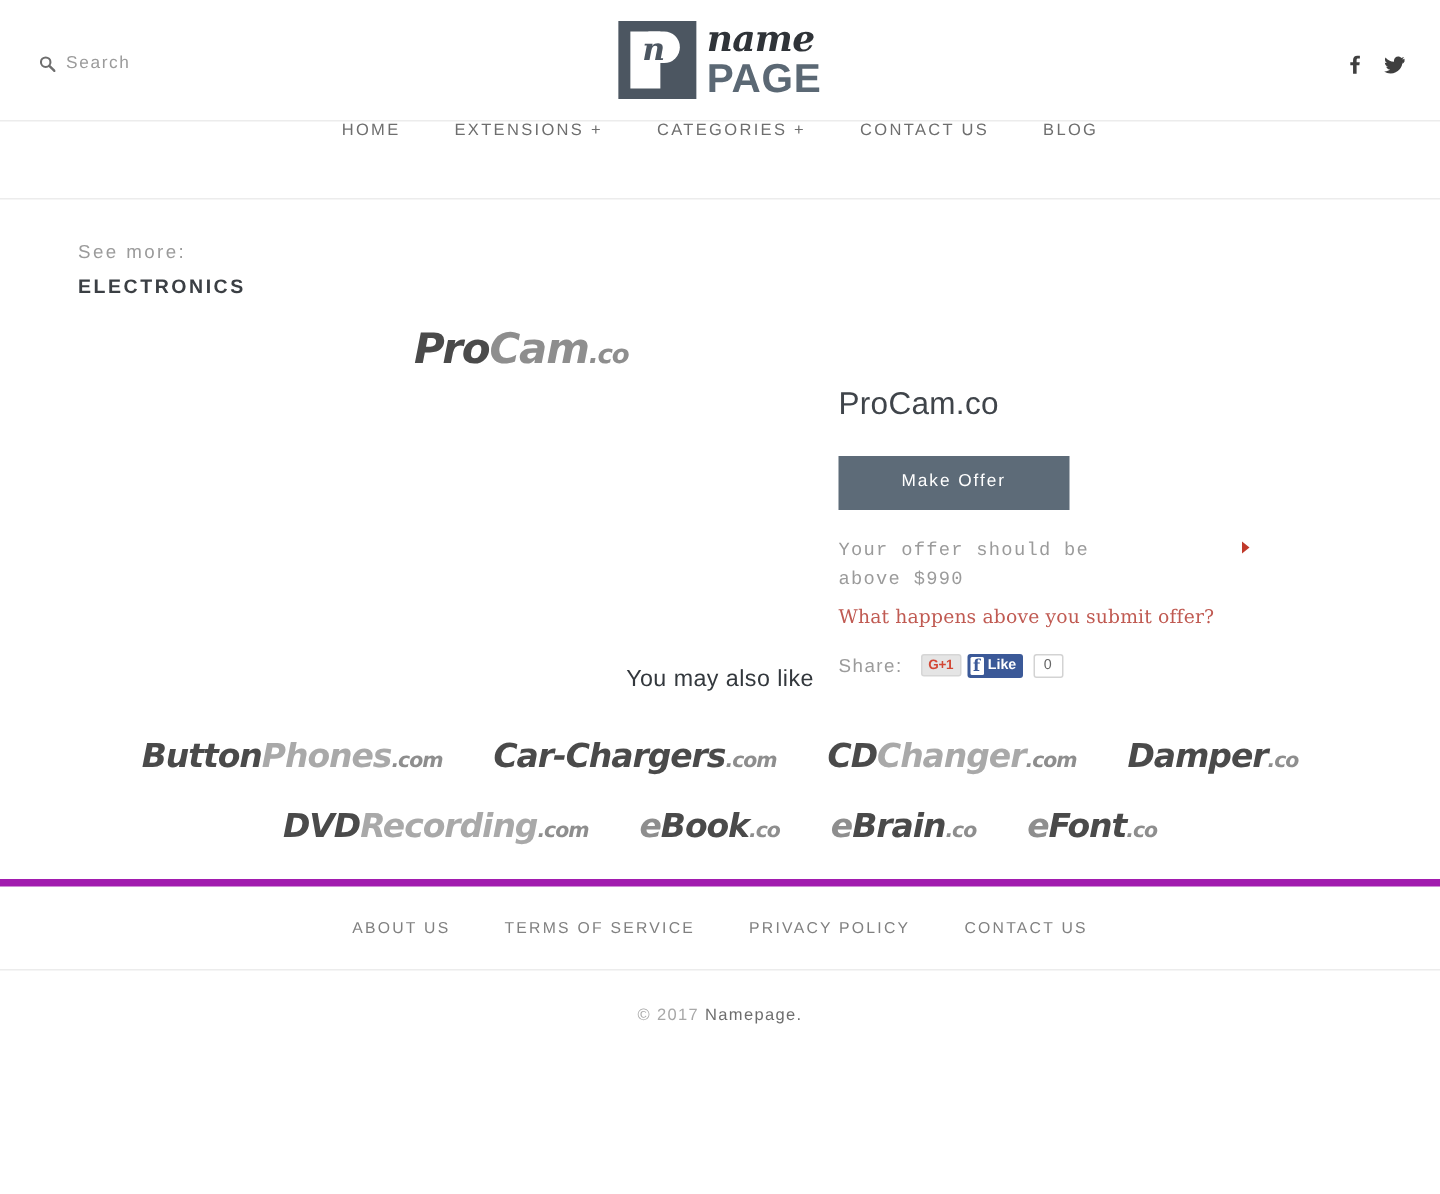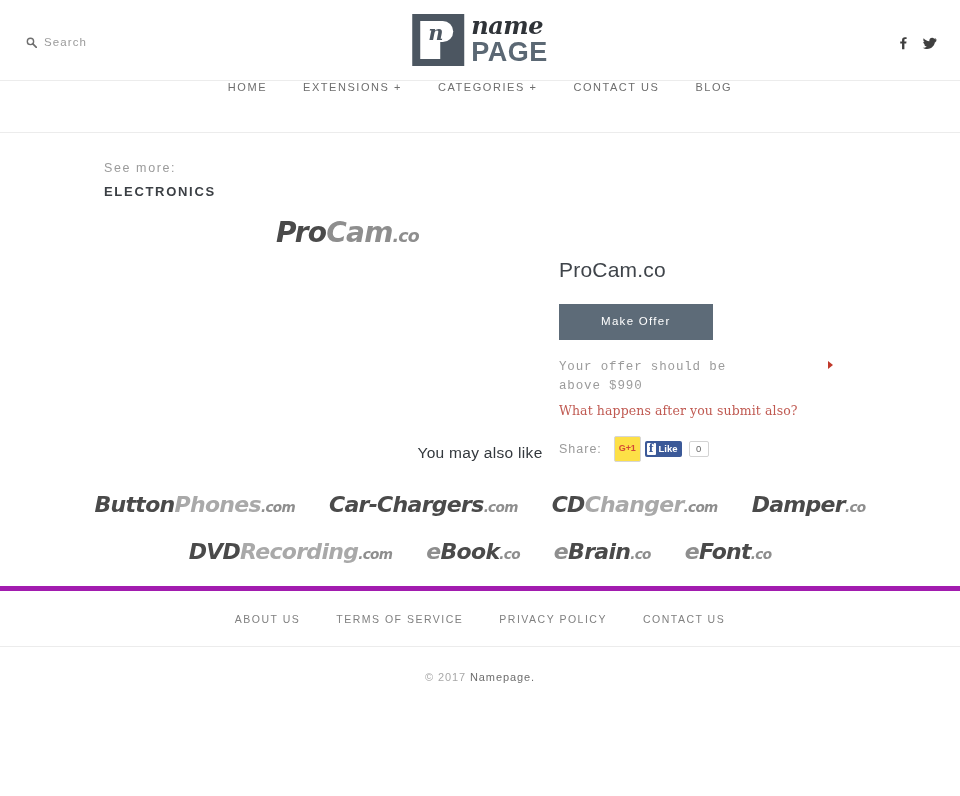--- a/index.html
+++ b/index.html
@@ -112,21 +112,21 @@
     color: #6e6e6e;
     text-decoration: none;
     padding: 0 18px;
     cursor: pointer;
     white-space: nowrap;
   }
 
   
   .see-more {
     padding: 28px 0 0 0;
-    margin-left: 104px;
+    margin-left: 52px;
   }
   .see-more-label {
     font-size: 12.5px;
     letter-spacing: 1.6px;
     color: #9b9b9b;
     margin-bottom: 7px;
   }
   .see-more-cat {
     font-size: 13px;
     letter-spacing: 1.7px;
@@ -215,23 +215,23 @@
     display: flex; align-items: center; gap: 12px;
   }
   .share-label {
     font-size: 12.5px;
     letter-spacing: 1px;
     color: #9b9b9b;
   }
   .share-btns { display: flex; align-items: center; gap: 4px; }
   .gplus-btn {
     display: inline-flex; align-items: center; justify-content: center;
-    height: 26px; padding: 0 4px;
+    height: 15px; padding: 0 4px;
     border: 1px solid #d6d6d6; border-radius: 2px;
-    background: #fde047;
+    background: #e5e5e5;
     color: #d34836;
     font-size: 9px; font-weight: 700;
     letter-spacing: -0.2px;
     cursor: pointer;
     line-height: 1;
   }
   .fb-like {
     display: inline-flex; align-items: center;
     height: 16px;
     background: #3b5998;
@@ -373,21 +373,21 @@
   <div class="detail">
     <h1 class="detail-title">ProCam.co</h1>
 
     <button class="make-offer-btn">Make Offer</button>
 
     <div class="offer-note">
       <span>Your offer should be above $990</span>
       <span class="offer-arrow"></span>
     </div>
 
-    <a class="offer-link">What happens after you submit also?</a>
+    <a class="offer-link">What happens above you submit offer?</a>
 
     <div class="share-row">
       <span class="share-label">Share:</span>
       <div class="share-btns">
         <span class="gplus-btn">G+1</span>
         <span class="fb-like">
           <span class="fb-f">f</span>
           <span class="fb-like-txt">Like</span>
         </span>
         <span class="fb-count">0</span>

